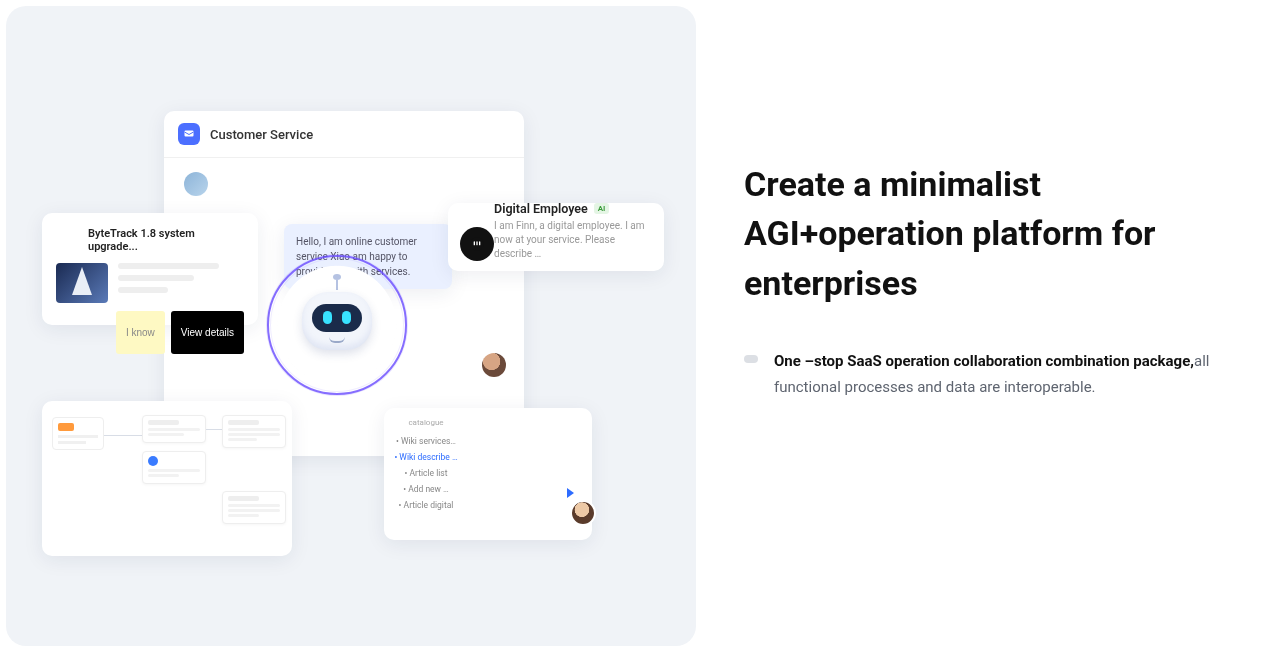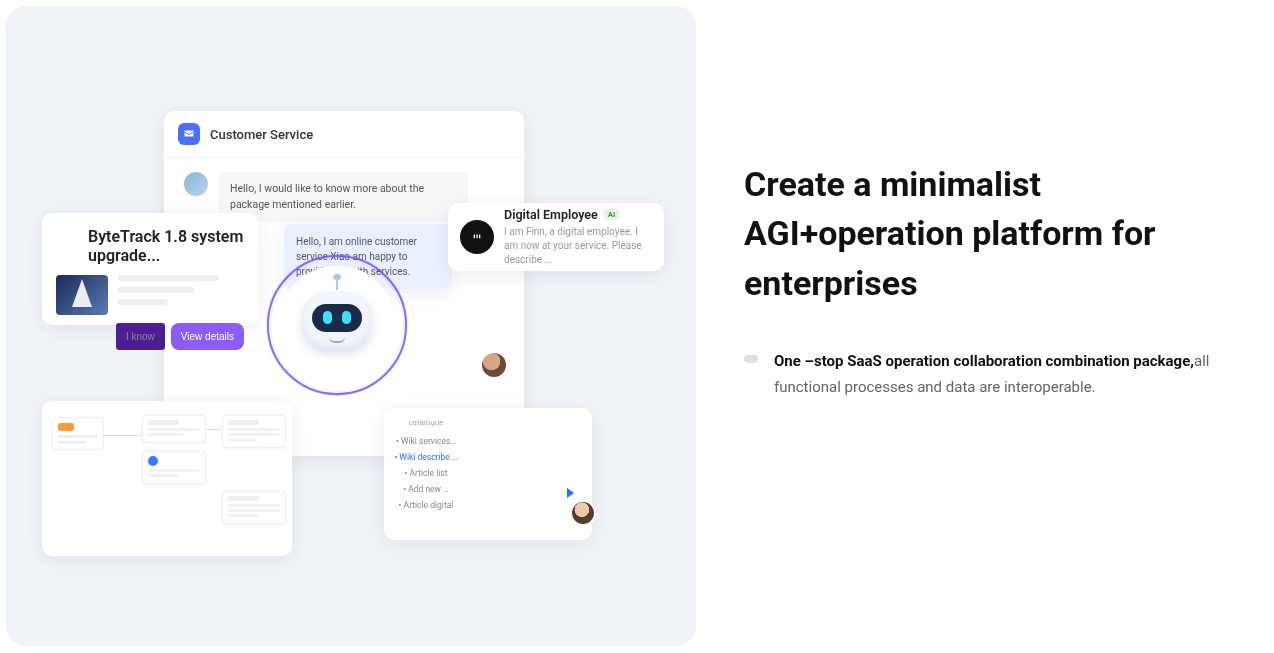--- a/index.html
+++ b/index.html
@@ -57,51 +57,51 @@
 .cs-window { left:158px; top:105px; width:360px; height:345px; }
 .cs-header { display:flex; align-items:center; gap:10px; padding:12px 14px; border-bottom:1px solid #f0f0f0;}
 .cs-icon { width:22px; height:22px; border-radius:6px; background:#4c6fff; display:flex; align-items:center; justify-content:center;}
 .cs-title { font-size:13px; color:#333; font-weight:500;}
 .cs-msg { display:flex; gap:10px; padding:14px 20px 8px; align-items:flex-start;}
 .avatar-sm { width:24px; height:24px; border-radius:50%; background:linear-gradient(135deg,#8db4d8,#b8d4ec); flex:0 0 auto;}
 .bubble { background:#f6f7f9; border-radius:6px; padding:9px 12px; font-size:10.5px; line-height:1.5; color:#555; max-width:250px;}
 .avatar-user { width:24px;height:24px;border-radius:50%; background:radial-gradient(circle at 40% 35%,#d7a584 0 40%,#6b4a3a 42% 100%); position:absolute; right:18px; top:242px;}
 
 .bytetrack { left:36px; top:207px; width:216px; height:112px; padding:14px 14px 12px;}
-.bytetrack-title { font-size:16px; font-weight:600; color:#222; margin-bottom:10px;padding-left:32px;}
+.bytetrack-title { font-size:11px; font-weight:600; color:#222; margin-bottom:10px;padding-left:32px;}
 .bytetrack-row { display:flex; gap:10px;}
 .bytetrack-thumb { width:52px; height:40px; border-radius:4px; background:linear-gradient(135deg,#1a2a52,#5a7ab8); position:relative; overflow:hidden;}
 .bytetrack-thumb::after{content:"";position:absolute;left:50%;top:10%;width:20px;height:28px;background:#e9eef6;transform:translateX(-50%);clip-path:polygon(50% 0,100% 100%,0 100%);}
 .bytetrack-lines { flex:1;}
 .skel { height:6px; background:#eee; border-radius:3px; margin-bottom:6px;}
 .skel.w80{width:80%;}.skel.w60{width:60%;}.skel.w40{width:40%;}
 .bytetrack-btns { display:flex; justify-content:flex-end; gap:6px; margin-top:8px;}
-.btn-ghost { font-size:10px; padding:4px 10px; border-radius:3px; background:#4c1d95; color:#888; border:none;}
-.btn-primary { font-size:10px; padding:8px 10px; border-radius:8px; background:#8b5cf6; color:#fff; border:none;}
+.btn-ghost { font-size:10px; padding:4px 10px; border-radius:3px; background:#fef9c3; color:#888; border:none;}
+.btn-primary { font-size:10px; padding:16px 10px; border-radius:3px; background:#000000; color:#fff; border:none;}
 
 .reply-card { left:278px; top:218px; width:168px; padding:10px 12px; background:#eaf0ff; border-radius:8px; font-size:10px; line-height:1.5; color:#556;}
 .reply-card::before{content:"";} 
 
 .robot-ring { left:262px; top:250px; width:138px; height:138px; border-radius:50%;
   background:radial-gradient(circle,#fff 0 62%,transparent 63%);
   border:2px solid transparent;
   background-clip:padding-box;
   position:absolute;
   box-shadow:0 0 0 2px rgba(110,80,255,0.15), inset 0 0 0 1px rgba(110,80,255,0.1);
 }
 .robot-ring::before{content:"";position:absolute;inset:-3px;border-radius:50%;border:2px solid #6a4cff;opacity:.8;}
 .robot-face { position:absolute; left:50%; top:52%; transform:translate(-50%,-50%); width:78px; height:72px; }
 .robot-head { width:70px;height:58px;background:#f2f5fb;border-radius:26px;margin:0 auto;position:relative;box-shadow:0 4px 10px rgba(40,60,120,.15), inset 0 -4px 6px rgba(120,140,200,.15);}
 .robot-visor{position:absolute;left:10px;right:10px;top:12px;height:28px;border-radius:14px;background:#1a2b4a;display:flex;align-items:center;justify-content:center;gap:10px;}
 .robot-eye{width:9px;height:13px;border-radius:5px;background:#38e2ff;}
 .robot-mouth{position:absolute;left:50%;bottom:7px;transform:translateX(-50%);width:16px;height:6px;border-bottom:2px solid #9aa9c9;border-radius:0 0 10px 10px;}
 .robot-ant{position:absolute;left:50%;top:-12px;transform:translateX(-50%);width:2px;height:10px;background:#b5c2e2;}
 .robot-ant::after{content:"";position:absolute;left:-3px;top:-6px;width:8px;height:6px;border-radius:50%;background:#b5c2e2;}
 
-.de-card { left:442px; top:197px; width:216px; height:68px; padding:10px 12px; display:flex; gap:10px; align-items:center;}
+.de-card { left:442px; top:197px; width:216px; height:68px; padding:10px 12px; display:flex; align-items:flex-end;}
 .de-icon { width:34px;height:34px;border-radius:50%;background:#111;color:#fff;display:flex;align-items:center;justify-content:center;font-weight:700;font-size:12px;flex:0 0 auto;}
 .de-title-row{display:flex;align-items:center;gap:6px;}
 .de-title{font-size:12.5px;font-weight:600;color:#222;}
 .ai-badge{font-size:8px;background:#e4f5e4;color:#3a9a3a;padding:1px 4px;border-radius:3px;font-weight:600;}
 .de-desc{font-size:10px;line-height:1.4;color:#999;margin-top:3px;}
 
 .flow-card { left:36px; top:395px; width:250px; height:155px; padding:10px; font-size:7px; color:#999;}
 .flow-col{position:absolute;width:64px;}
 .flow-node{background:#fff;border:1px solid #eee;border-radius:4px;padding:4px 5px;margin-bottom:8px;box-shadow:0 1px 3px rgba(0,0,0,.04);}
 .flow-node .fn-hdr{height:5px;background:#eee;border-radius:2px;margin-bottom:3px;width:60%;}
@@ -144,21 +144,20 @@
       <span class="cs-icon">
         <svg width="12" height="12" viewBox="0 0 24 24" fill="none">
             <rect x="3" y="5" width="18" height="12" rx="2" fill="#fff"></rect>
             <path d="M3 8l9 5 9-5" stroke="#4c6fff" stroke-width="2"></path>
           </svg>
       </span>
       <span class="cs-title">Customer Service</span>
     </div>
     <div class="cs-msg">
       <span class="avatar-sm"></span>
-      <div class="bubble">Hello, I would like to know more about the package mentioned earlier.</div>
     </div>
     <span class="avatar-user"></span>
   </div>
 
   <div class="card reply-card">Hello, I am online customer service Xiao am happy to provide you with services.</div>
 
   <div class="robot-ring">
     <div class="robot-face">
       <div class="robot-ant"></div>
       <div class="robot-head">

